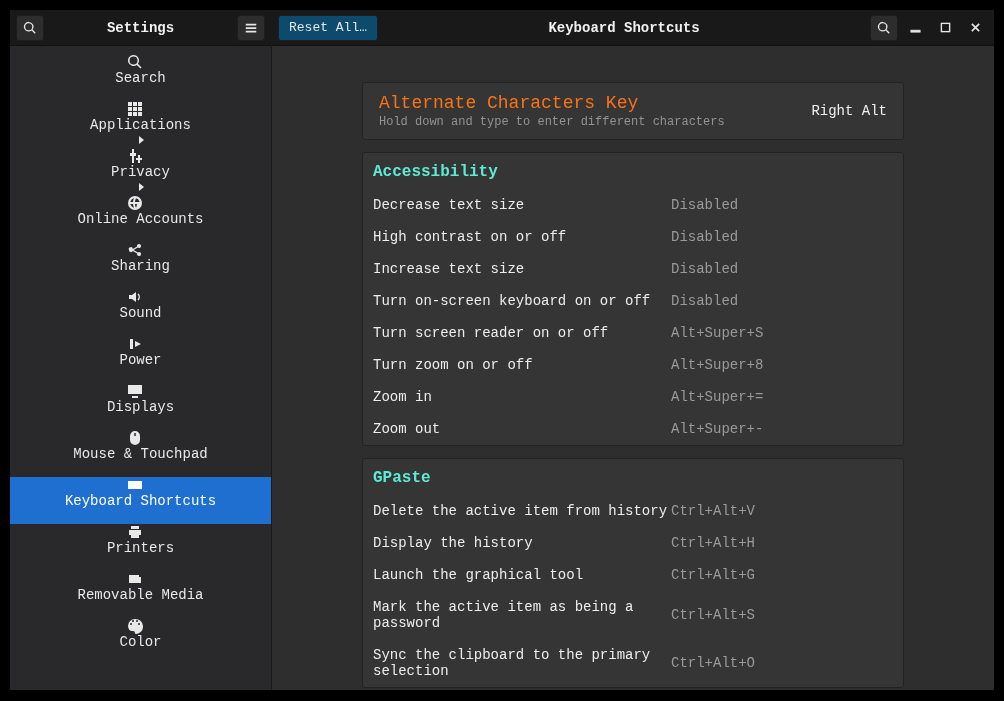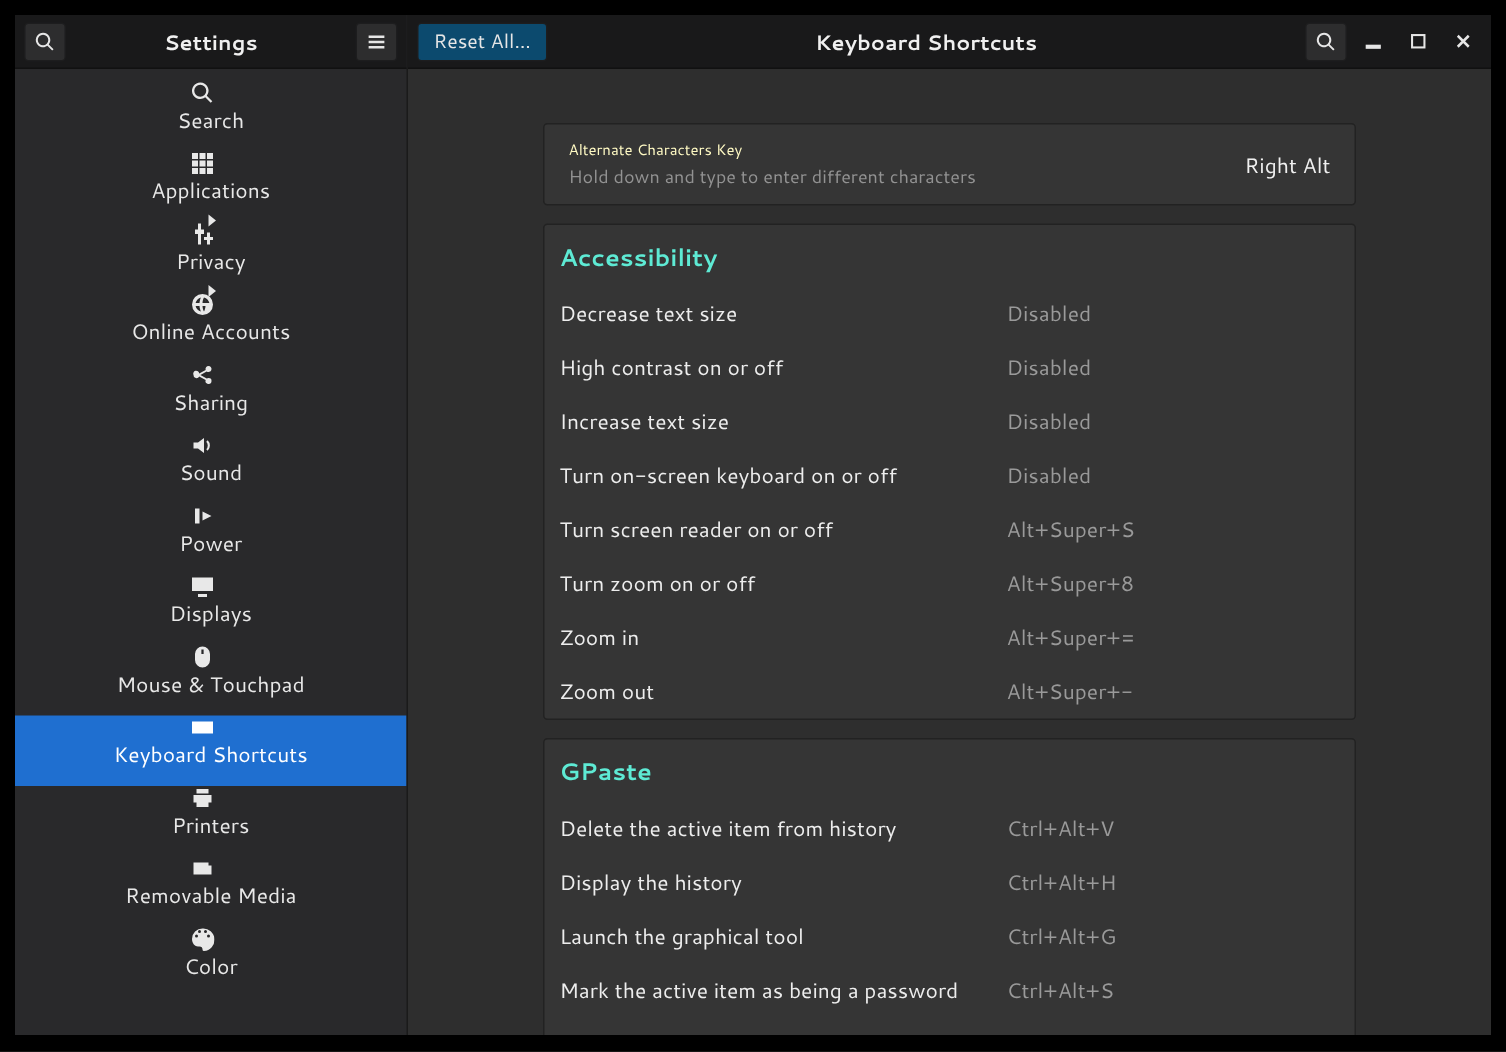--- a/index.html
+++ b/index.html
@@ -12,20 +12,21 @@
   color: #eee;
   font-size: 14px;
 }
 .window {
   width: 984px;
   height: 680px;
   margin: 10px;
   display: flex;
   background: #2e2e2e;
   border-radius: 2px;
+  font-family: Liberation Mono, monospace;
 }
 .sidebar {
   width: 262px;
   background: #29292b;
   display: flex;
   flex-direction: column;
   border-right: 1px solid #1a1a1a;
 }
 .sidebar-header {
   height: 36px;
@@ -129,21 +130,21 @@
   background: #353535;
   border: 1px solid #222;
   border-radius: 3px;
   padding: 10px 16px;
   display: flex;
   align-items: center;
   margin-bottom: 12px;
   cursor: pointer;
 }
 .altkey-box .ak-left { flex: 1; }
-.altkey-box .ak-title { color: #fef9c3; font-size: 10px; }
+.altkey-box .ak-title { color: #f97316; font-size: 18px; }
 .altkey-box .ak-desc { color: #929292; font-size: 12px; margin-top: 2px; }
 .altkey-box .ak-value { color: #f0f0f0; font-size: 14px; }
 .section {
   background: #353535;
   border: 1px solid #222;
   border-radius: 3px;
   margin-bottom: 12px;
 }
 .section-header {
   padding: 10px 10px 8px 10px;

